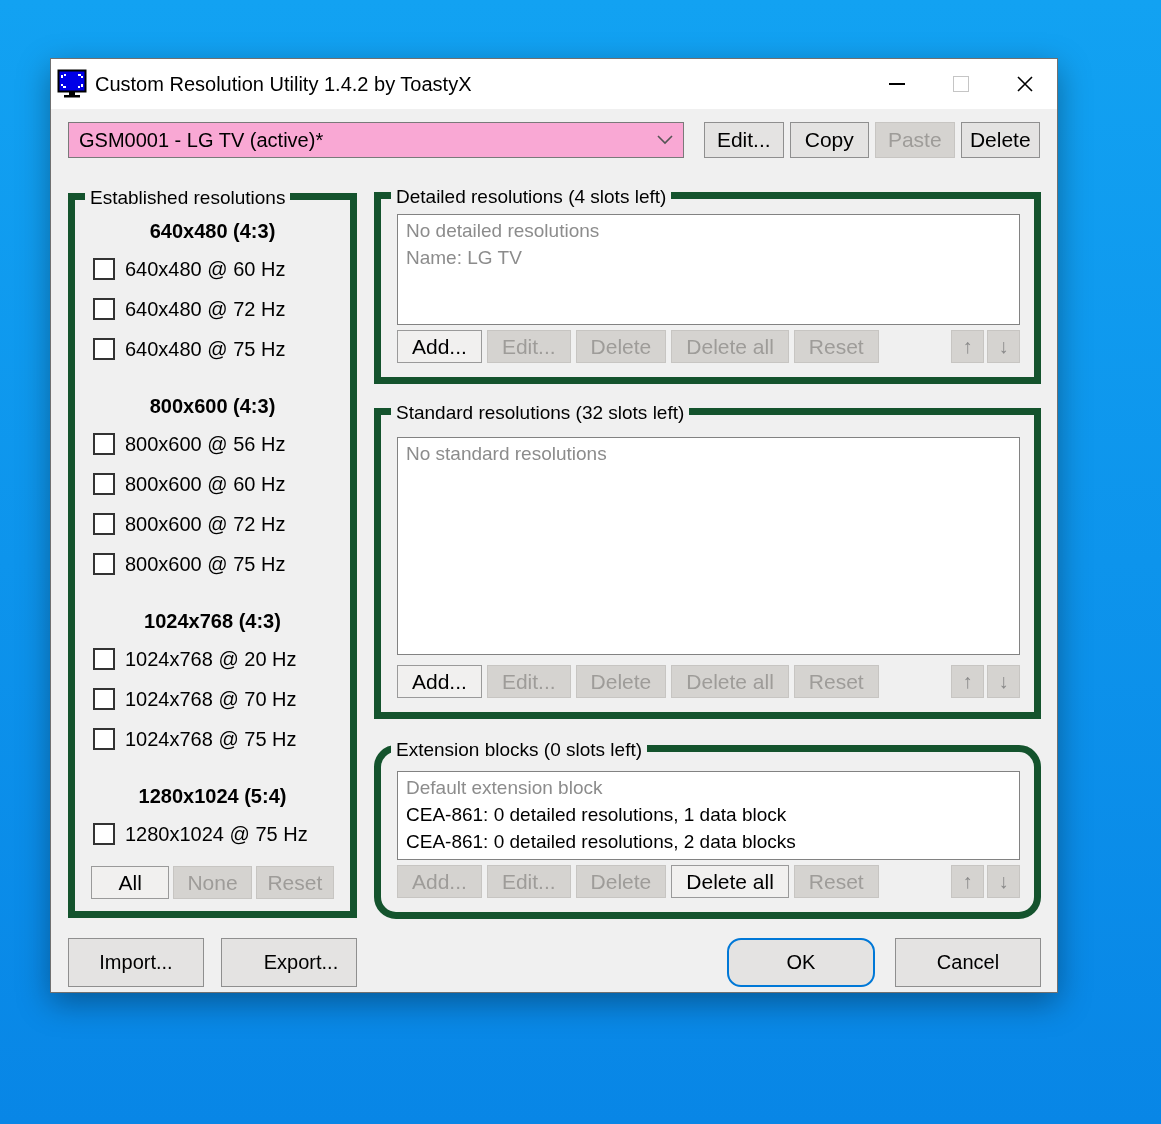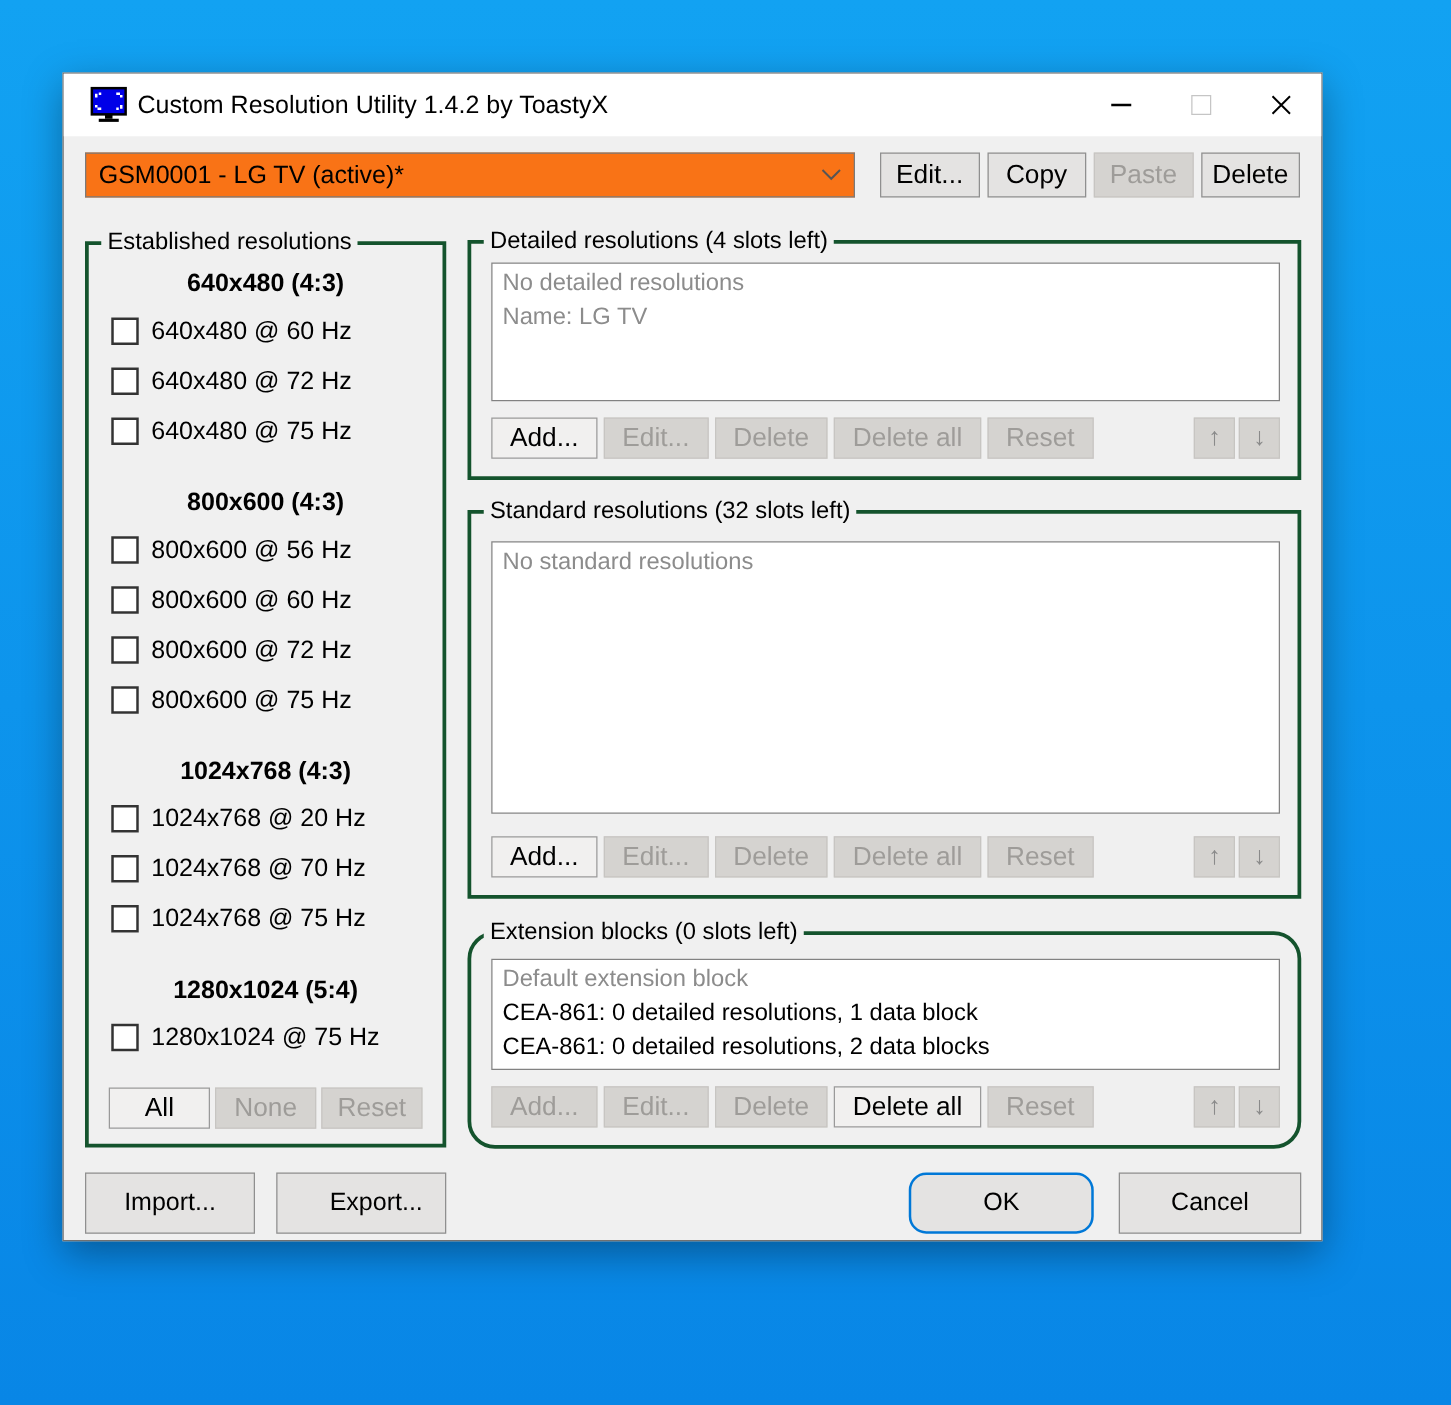--- a/index.html
+++ b/index.html
@@ -10,53 +10,53 @@
     position:relative; overflow:hidden;
   }
   .window {
     position:absolute; left:50px; top:58px; width:1008px; height:935px;
     background:#f0f0f0; border:1px solid #707070;
     box-shadow:0 10px 30px rgba(0,0,0,.35);
   }
   
   .titlebar {
     height:50px; background:#ffffff; display:flex; align-items:center;
-    padding-left:21px; position:relative;
+    padding-left:6px; position:relative;
   }
   .app-icon { width:30px; height:30px; margin-right:8px; flex:0 0 auto; }
   .title-text { font-size:20px; color:#000; white-space:nowrap; }
   .win-controls { position:absolute; right:0; top:0; height:50px; display:flex; }
   .win-btn { width:64px; height:50px; display:flex; align-items:center; justify-content:center; }
   .glyph-min { width:16px; height:2px; background:#000; }
   .glyph-max { width:16px; height:16px; border:1px solid #c5c5c5; }
   
   .client { position:absolute; left:0; top:50px; right:0; bottom:0; }
   
   .combo {
     position:absolute; left:17px; top:13px; width:616px; height:36px;
-    background:#f97316; border:1px solid #7a7a7a; display:flex; align-items:center;
+    background:#f9a8d4; border:1px solid #7a7a7a; display:flex; align-items:center;
     padding:0 10px; font-size:20px; color:#000;
   }
   .combo .chev { margin-left:auto; }
   .device-buttons {
     position:absolute; left:653px; right:17px; top:13px; height:36px;
     display:flex; gap:6px;
   }
   .device-buttons .btn { flex:1; }
   
   .btn {
     background:#e4e3e2; border:1px solid #8f8f8f; color:#000;
     font-size:21px; display:flex; align-items:center; justify-content:center;
     white-space:nowrap; cursor:default;
   }
   .btn.light { background:#f1f0ef; border-color:#9a9a9a; }
   .btn.disabled { background:#d5d3d0; border-color:#c7c5c2; color:#9e9c99; }
   .btn.primary { border:2px solid #0078d7; }
   
-  .group { position:absolute; border:3px solid #14532d; }
+  .group { position:absolute; border:7px solid #14532d; }
   .group-title {
     position:absolute; top:-13px; left:10px; background:#f0f0f0;
     padding:0 5px; font-size:19px; color:#000; white-space:nowrap;
   }
   
   .group.established { left:17px; top:84px; width:289px; height:725px; }
   .est-content { padding-top:4px; }
   .res-heading { font-size:20px; font-weight:bold; text-align:center; margin-top:26px; margin-bottom:6px; }
   .res-heading:first-child { margin-top:16px; }
   .cb-row { height:40px; display:flex; align-items:center; padding-left:18px; }

